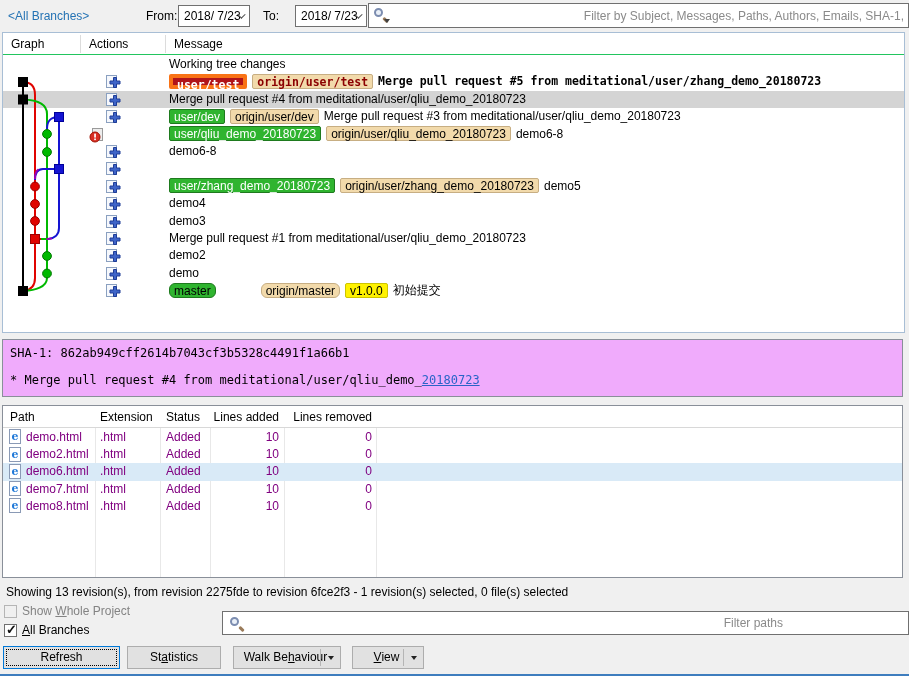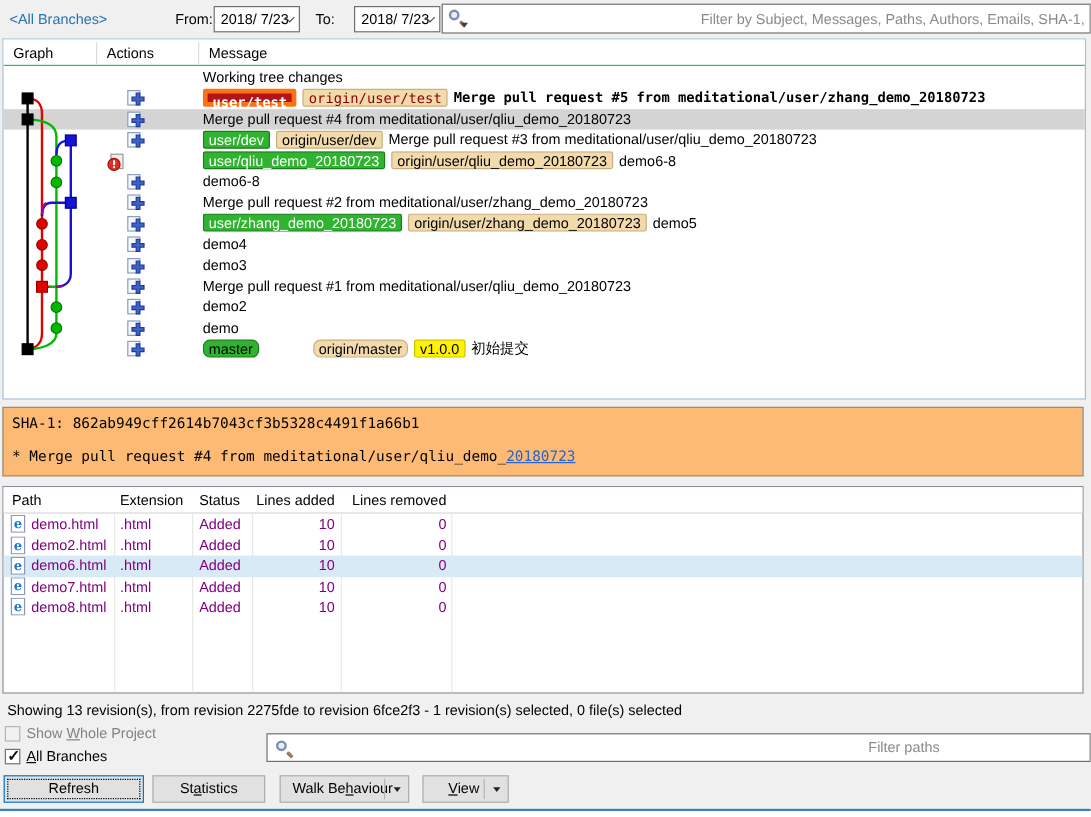--- a/index.html
+++ b/index.html
@@ -41,31 +41,31 @@
   .cell-msg { position:absolute; left:166px; right:0; top:0; height:17.4px; overflow:hidden; }
   .cell-msg .msg { vertical-align:middle; }
   .lrow.bold .cell-msg { font-family:"DejaVu Sans Mono", monospace; font-weight:bold; font-size:11.5px; }
   .reflabel { display:inline-block; vertical-align:middle; height:15px; line-height:14px;
               padding:0 4px; margin-right:5px; margin-top:-2px; border-radius:2px; }
   .reflabel.local  { background:#2FB42F; border:1px solid #1E7A1E; color:#fff; }
   .reflabel.remote { background:#F2DAAB; border:1px solid #C7AE83; color:#000; }
   .reflabel.head-local  { background:#B11419; border:4px solid #f97316; color:#fff;
               font-family:"DejaVu Sans Mono", monospace; font-weight:bold; font-size:11.5px; }
   .reflabel.head-remote { background:#F2DAAB; border:1px solid #C7AE83; color:#8B0000;
-              font-family:"DejaVu Sans Mono", monospace; font-weight:normal; font-size:11.5px; }
+              font-family:"DejaVu Sans Mono", monospace; font-weight:bold; font-size:11.5px; }
   .reflabel.local-round  { background:#2FB42F; border:1px solid #1E7A1E; color:#000000; border-radius:6px; }
   .reflabel.remote-round { background:#F2DAAB; border:1px solid #C7AE83; color:#000; border-radius:6px;margin-left:40px; }
   .reflabel.tag { background:#FFF200; border:1px solid #CDC400; color:#000; }
   #graph-svg { position:absolute; left:0; top:23px; pointer-events:none; }
   .act-icon { display:inline-block; vertical-align:top; margin-top:1px; }
   .act-icon.added { margin-left:24px; }
   .act-icon.conflict { margin-left:7px; }
   
   .sha-panel { position:absolute; left:2px; top:339px; width:901px; height:58px;
-               background:#fdba74; border:1px solid #898F99;
+               background:#f0abfc; border:1px solid #898F99;
                font-family:"DejaVu Sans Mono", monospace; font-size:12px; }
   .sha-line { position:absolute; left:7px; top:6px; }
   .msg-line { position:absolute; left:7px; top:33px; }
   .msg-line a { color:#2A64C8; text-decoration:underline; cursor:pointer; }
   
   .files-panel { position:absolute; left:2px; top:405px; width:901px; height:173px;
                  background:#fff; border:1px solid #898F99; }
   .files-header { position:absolute; left:0; top:0; right:0; height:22px; background:#fff;
                   border-bottom:1px solid #D8D8D8; }
   .files-header .hcell { position:absolute; top:0; height:22px; line-height:22px; }
@@ -169,21 +169,20 @@
             <rect x="1.5" y="1.5" width="10" height="12" fill="#F6F8FC" stroke="#8AA0C0"></rect>
             <path d="M8.5 3.5h3V7H15v3h-3.5v3.5h-3V10H5V7h3.5z" fill="#3E64C8" stroke="#1E3C96"></path>
           </svg></div>
         <div class="cell-msg"><span class="msg">demo6-8</span></div>
       </div>
       <div class="lrow" style="top: 104.4px;">
         <div class="cell-actions"><svg class="act-icon added" width="16" height="16">
             <rect x="1.5" y="1.5" width="10" height="12" fill="#F6F8FC" stroke="#8AA0C0"></rect>
             <path d="M8.5 3.5h3V7H15v3h-3.5v3.5h-3V10H5V7h3.5z" fill="#3E64C8" stroke="#1E3C96"></path>
           </svg></div>
-        <div class="cell-msg"><span class="msg">Merge pull request #2 from meditational/user/zhang_demo_20180723</span></div>
       </div>
       <div class="lrow" style="top: 121.8px;">
         <div class="cell-actions"><svg class="act-icon added" width="16" height="16">
             <rect x="1.5" y="1.5" width="10" height="12" fill="#F6F8FC" stroke="#8AA0C0"></rect>
             <path d="M8.5 3.5h3V7H15v3h-3.5v3.5h-3V10H5V7h3.5z" fill="#3E64C8" stroke="#1E3C96"></path>
           </svg></div>
         <div class="cell-msg"><span class="reflabel local">user/zhang_demo_20180723</span><span class="reflabel remote">origin/user/zhang_demo_20180723</span><span class="msg">demo5</span></div>
       </div>
       <div class="lrow" style="top: 139.2px;">
         <div class="cell-actions"><svg class="act-icon added" width="16" height="16">

